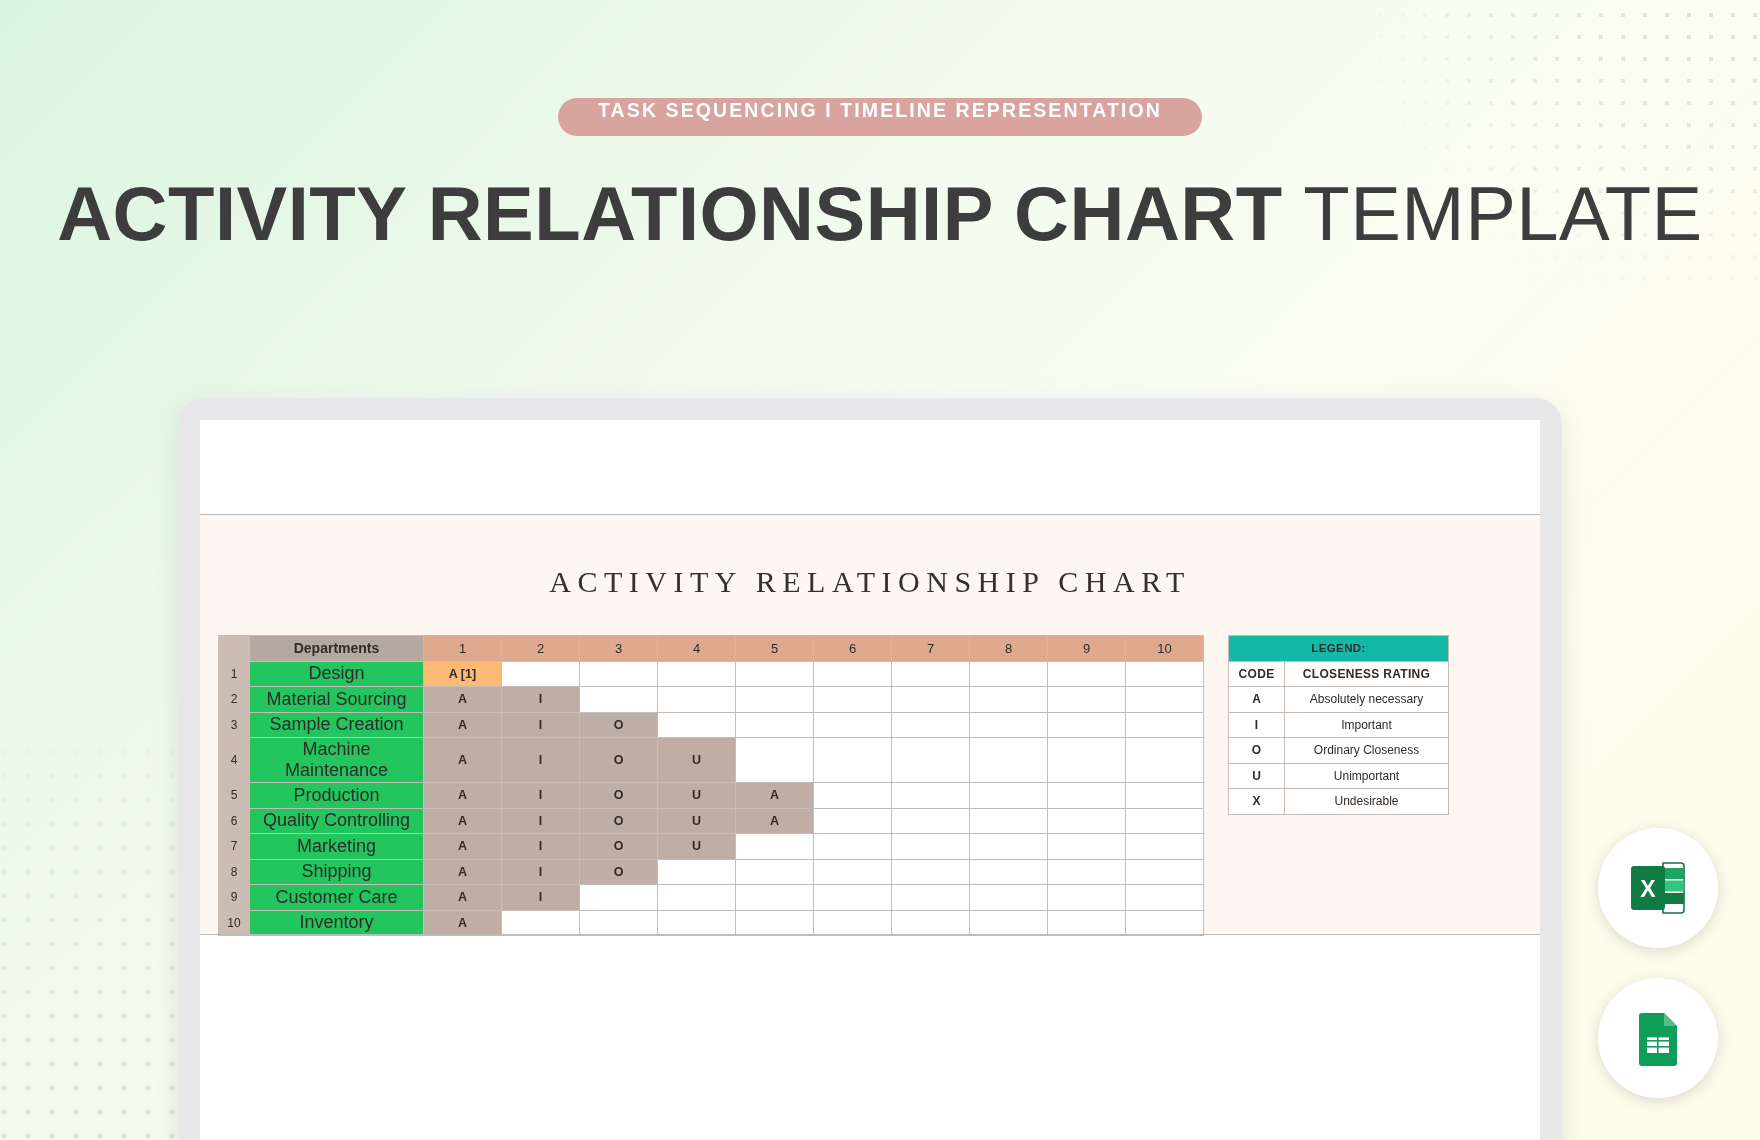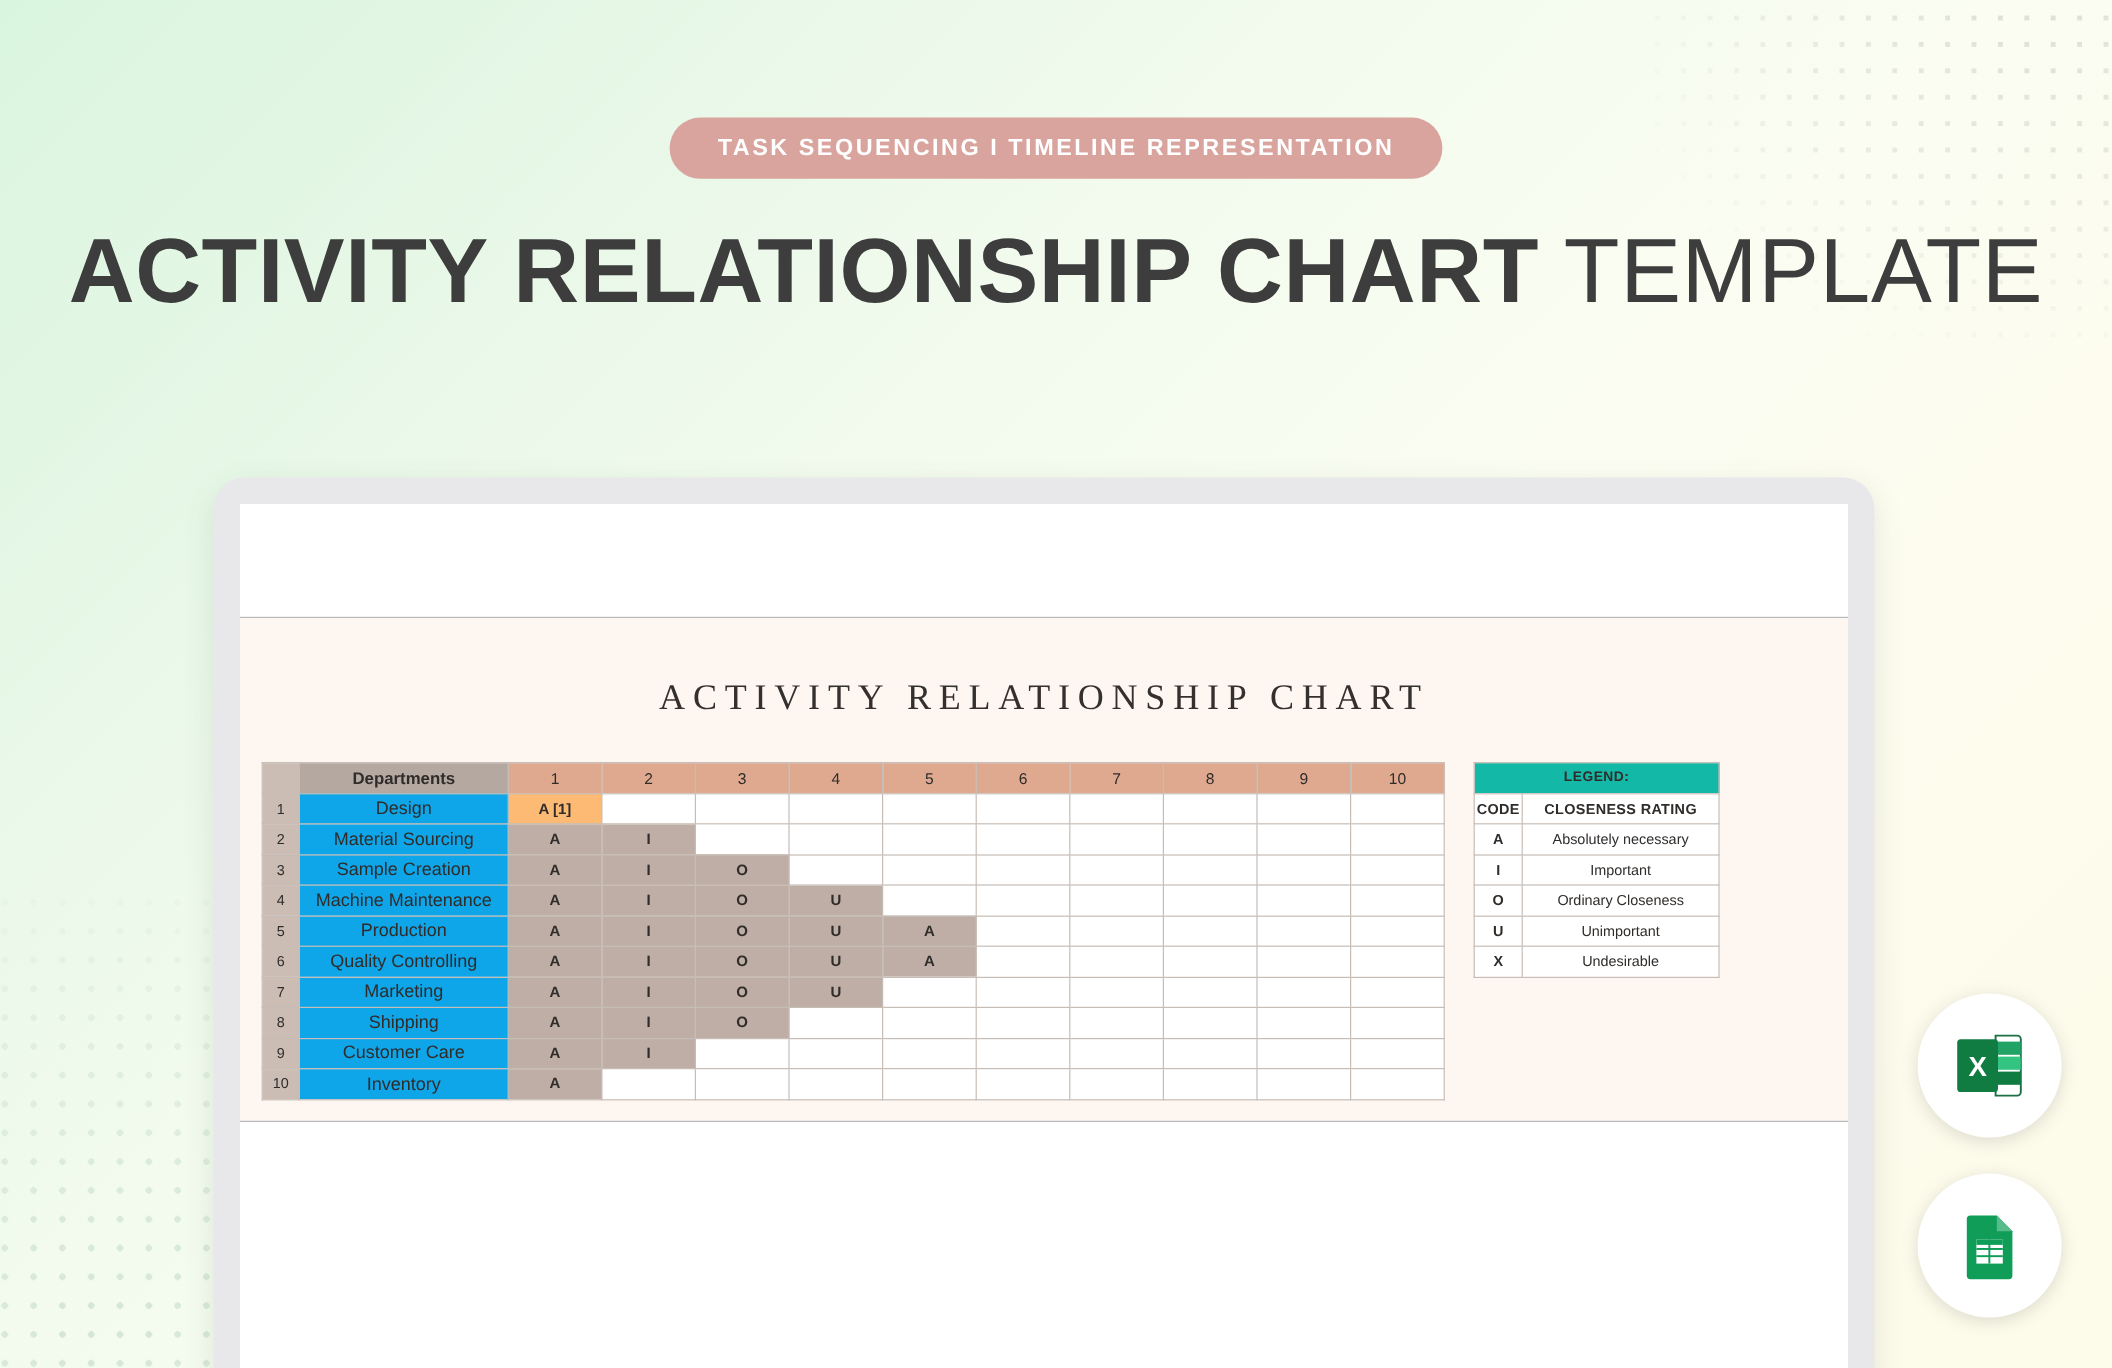--- a/index.html
+++ b/index.html
@@ -39,21 +39,21 @@
     -webkit-mask-image: radial-gradient(ellipse at 30% 72%, rgba(0,0,0,0.95) 0%, rgba(0,0,0,0.5) 48%, rgba(0,0,0,0) 80%);
     mask-image: radial-gradient(ellipse at 30% 72%, rgba(0,0,0,0.95) 0%, rgba(0,0,0,0.5) 48%, rgba(0,0,0,0) 80%);
     opacity: .9;
   }
 
   
   .header { position: absolute; top: 0; left: 0; right: 0; text-align: center; }
   .pill {
     display: inline-block;
     margin-top: 98px;
-    padding: 14px 40px 14px;
+    padding: 1px 40px 14px;
     border-radius: 30px;
     background: #d9a49d;
     color: #ffffff;
     font-size: 19.5px;
     font-weight: bold;
     letter-spacing: 2.1px;
     text-transform: uppercase;
     white-space: nowrap;
   }
   .title {
@@ -150,22 +150,22 @@
     font-weight: normal;
     font-size: 13px;
     width: 78px;
   }
   .matrix .rownum {
     background: #cbbcb4;
     font-size: 12px;
     width: 31px;
   }
   .matrix .dept {
-    background: #0ea5e9;
-    font-size: 15px;
+    background: #22c55e;
+    font-size: 18px;
     font-weight: normal;
   }
   .matrix .cell { background: #ffffff; }
   .matrix .cell.filled { background: #bfaea6; font-weight: bold; }
   .matrix .cell.first { background: #fdba74; font-weight: bold; }
 
   
   .legend { margin-left: 14px; }
   .legend .legend-title {
     background: #14b8a6;
@@ -173,21 +173,21 @@
     font-size: 11.5px;
     letter-spacing: .4px;
     height: 25.5px;
   }
   .legend .lg-h {
     background: #ffffff;
     font-weight: bold;
     font-size: 11.5px;
     letter-spacing: .3px;
   }
-  .legend .lg-code { width: 40px; background: #ffffff; font-weight: bold; font-size: 12px; }
+  .legend .lg-code { width: 56px; background: #ffffff; font-weight: bold; font-size: 12px; }
   .legend .lg-desc { width: 164px; background: #ffffff; font-size: 12px; }
 
   
   .badge {
     position: absolute;
     width: 120px; height: 120px;
     border-radius: 50%;
     background: #ffffff;
     box-shadow: 0 3px 14px rgba(90,90,90,0.20);
     display: flex; align-items: center; justify-content: center;

